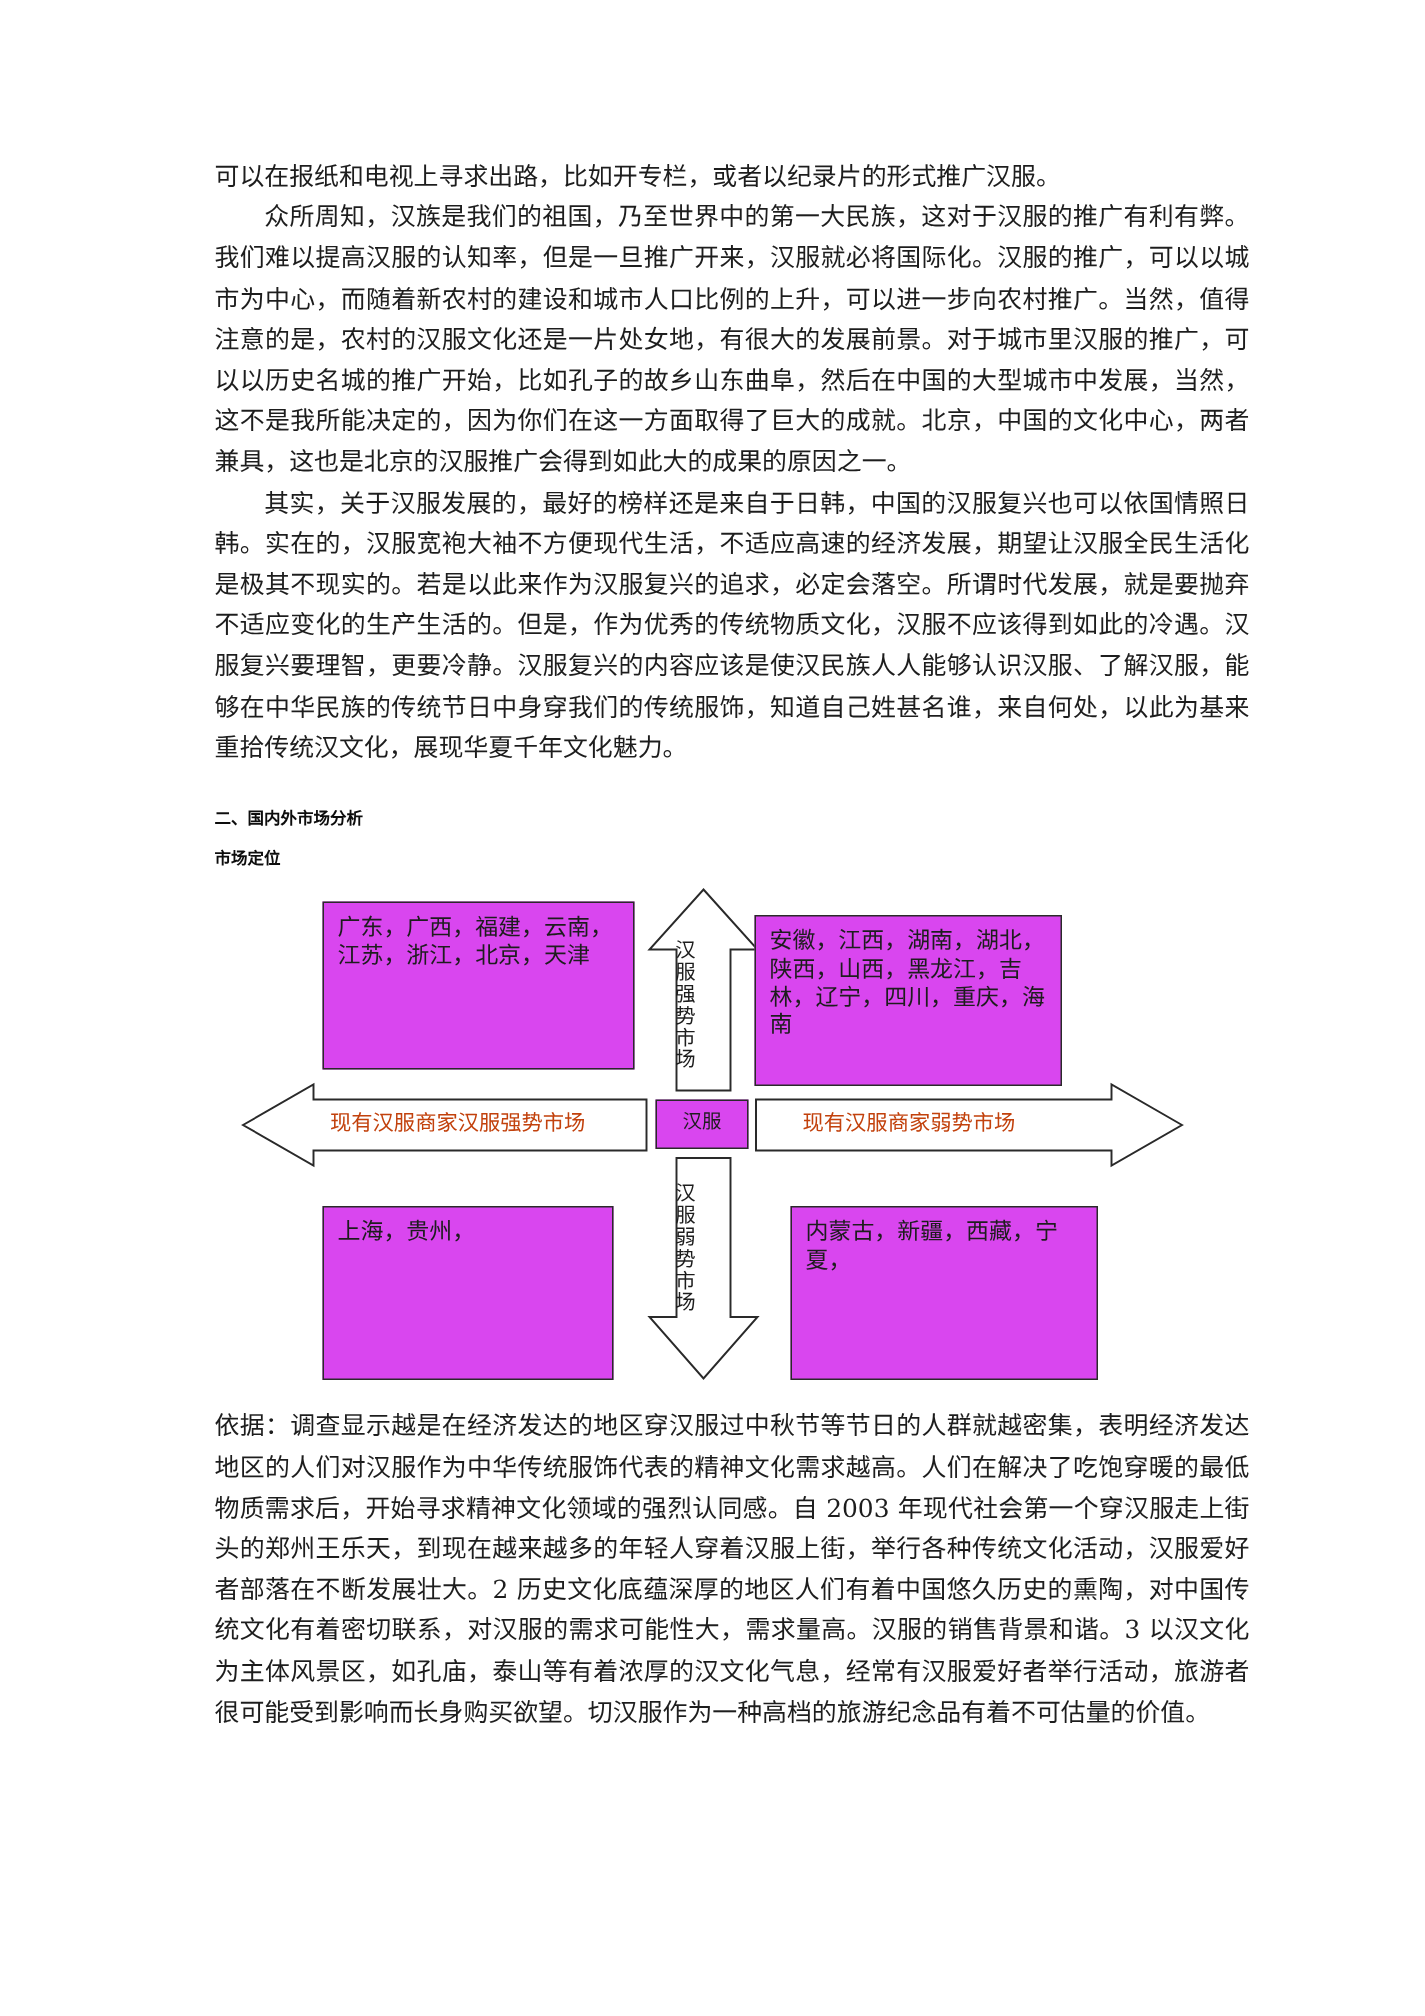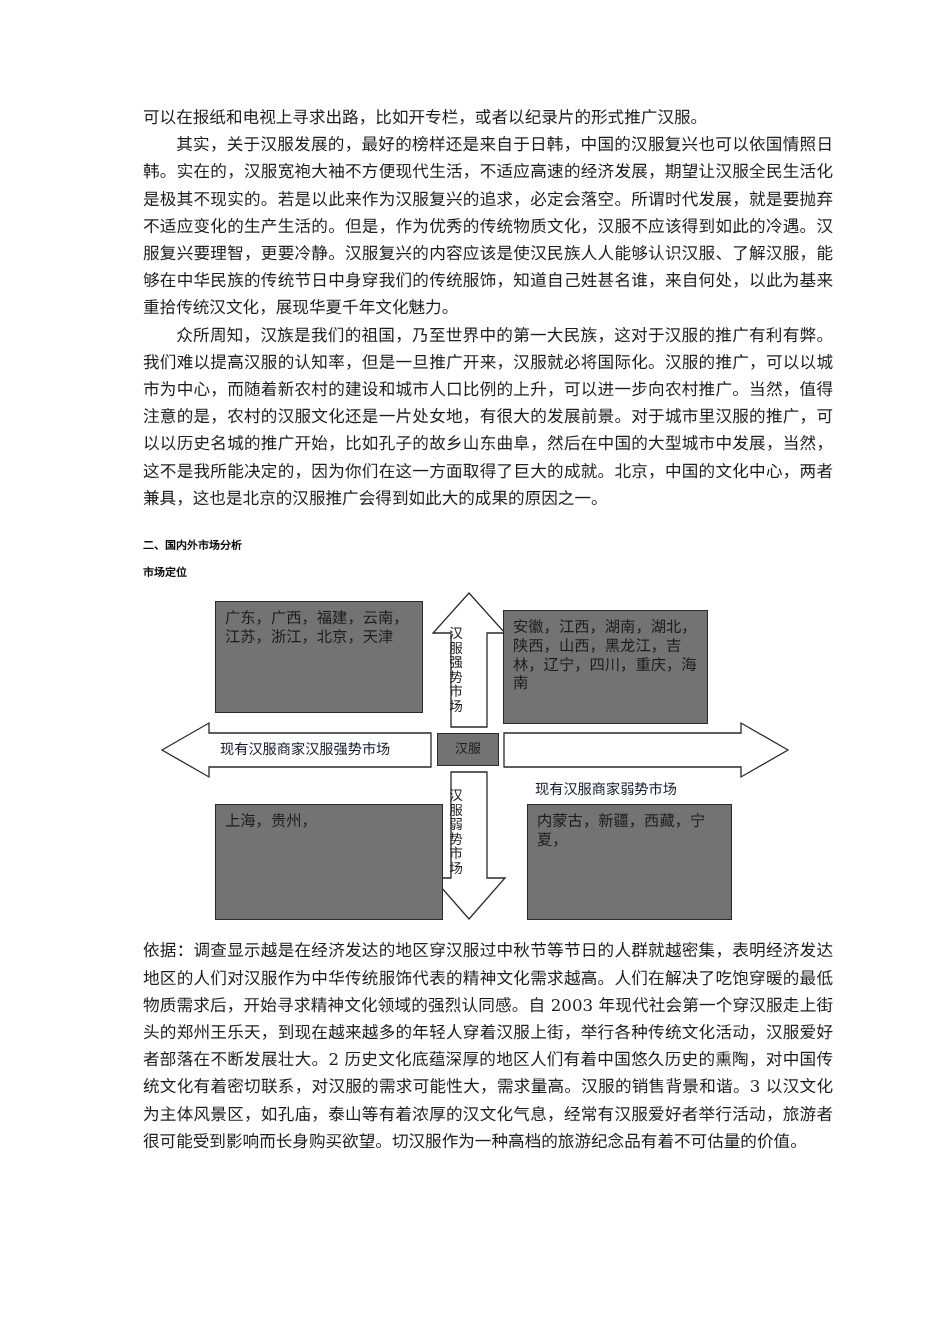--- a/index.html
+++ b/index.html
@@ -56,34 +56,34 @@
   .diagram {
     position: relative;
     width: 690px;
     height: 345px;
     margin-top: 6px;
   }
   .dbox {
     position: absolute;
     border: 1.2px solid #2a2a2a;
     box-sizing: border-box;
-    background: #737373;
+    background: #d946ef;
   }
   .dbox .dbox-text {
     display: block;
     padding: 7px 9px 0 9px;
     font-size: 15.3px;
     line-height: 18.6px;
     color: #1d1d1d;
     word-break: break-all;
   }
   
   #box-tl { left: 72px;  top: 9px;   width: 208px; height: 112px; }
   #box-tr { left: 360px; top: 18px;   width: 205px; height: 114px; }
-  #box-bl { left: 72px;  top: 212px; width: 228px; height: 116px; }
+  #box-bl { left: 72px;  top: 212px; width: 194px; height: 116px; }
   #box-br { left: 360px; top: 212px; width: 205px; height: 116px; margin-left: 24px; }
 
   
   #box-center {
     left: 294px; top: 141px; width: 62px; height: 33px;
     border: 1.2px solid #2a2a2a;
   }
   #box-center .dbox-text {
     padding: 0;
     text-align: center;
@@ -117,39 +117,39 @@
     white-space: nowrap;
   }
   #vlabel-up   { left: 305px; top: 34px;  }
   #vlabel-down { left: 305px; top: 196px; }
 
   
   .hlabel {
     position: absolute;
     font-size: 14.2px;
     line-height: 18px;
-    color: #0f172a;
+    color: #c2410c;
     white-space: nowrap;
   }
   #hlabel-left  { left: 77px;  top: 148px; }
-  #hlabel-right { left: 392px; top: 148px; margin-top: 40px; }
+  #hlabel-right { left: 392px; top: 148px; }
 
   .after-diagram { margin-top: 34px; }
 </style>
 </head>
 <body>
 
 <div class="page">
   <div class="content">
 
     <p class="body-text">可以在报纸和电视上寻求出路，比如开专栏，或者以纪录片的形式推广汉服。</p>
 
+    <p class="body-text indent2">众所周知，汉族是我们的祖国，乃至世界中的第一大民族，这对于汉服的推广有利有弊。我们难以提高汉服的认知率，但是一旦推广开来，汉服就必将国际化。汉服的推广，可以以城市为中心，而随着新农村的建设和城市人口比例的上升，可以进一步向农村推广。当然，值得注意的是，农村的汉服文化还是一片处女地，有很大的发展前景。对于城市里汉服的推广，可以以历史名城的推广开始，比如孔子的故乡山东曲阜，然后在中国的大型城市中发展，当然，这不是我所能决定的，因为你们在这一方面取得了巨大的成就。北京，中国的文化中心，两者兼具，这也是北京的汉服推广会得到如此大的成果的原因之一。</p>
+
     <p class="body-text indent2">其实，关于汉服发展的，最好的榜样还是来自于日韩，中国的汉服复兴也可以依国情照日韩。实在的，汉服宽袍大袖不方便现代生活，不适应高速的经济发展，期望让汉服全民生活化是极其不现实的。若是以此来作为汉服复兴的追求，必定会落空。所谓时代发展，就是要抛弃不适应变化的生产生活的。但是，作为优秀的传统物质文化，汉服不应该得到如此的冷遇。汉服复兴要理智，更要冷静。汉服复兴的内容应该是使汉民族人人能够认识汉服、了解汉服，能够在中华民族的传统节日中身穿我们的传统服饰，知道自己姓甚名谁，来自何处，以此为基来重拾传统汉文化，展现华夏千年文化魅力。</p>
-
-    <p class="body-text indent2">众所周知，汉族是我们的祖国，乃至世界中的第一大民族，这对于汉服的推广有利有弊。我们难以提高汉服的认知率，但是一旦推广开来，汉服就必将国际化。汉服的推广，可以以城市为中心，而随着新农村的建设和城市人口比例的上升，可以进一步向农村推广。当然，值得注意的是，农村的汉服文化还是一片处女地，有很大的发展前景。对于城市里汉服的推广，可以以历史名城的推广开始，比如孔子的故乡山东曲阜，然后在中国的大型城市中发展，当然，这不是我所能决定的，因为你们在这一方面取得了巨大的成就。北京，中国的文化中心，两者兼具，这也是北京的汉服推广会得到如此大的成果的原因之一。</p>
 
     <div class="spacer-sm"></div>
 
     <h2 class="section-heading">二、国内外市场分析</h2>
 
     <h3 class="sub-heading">市场定位</h3>
 
 
     <div class="diagram">
 

